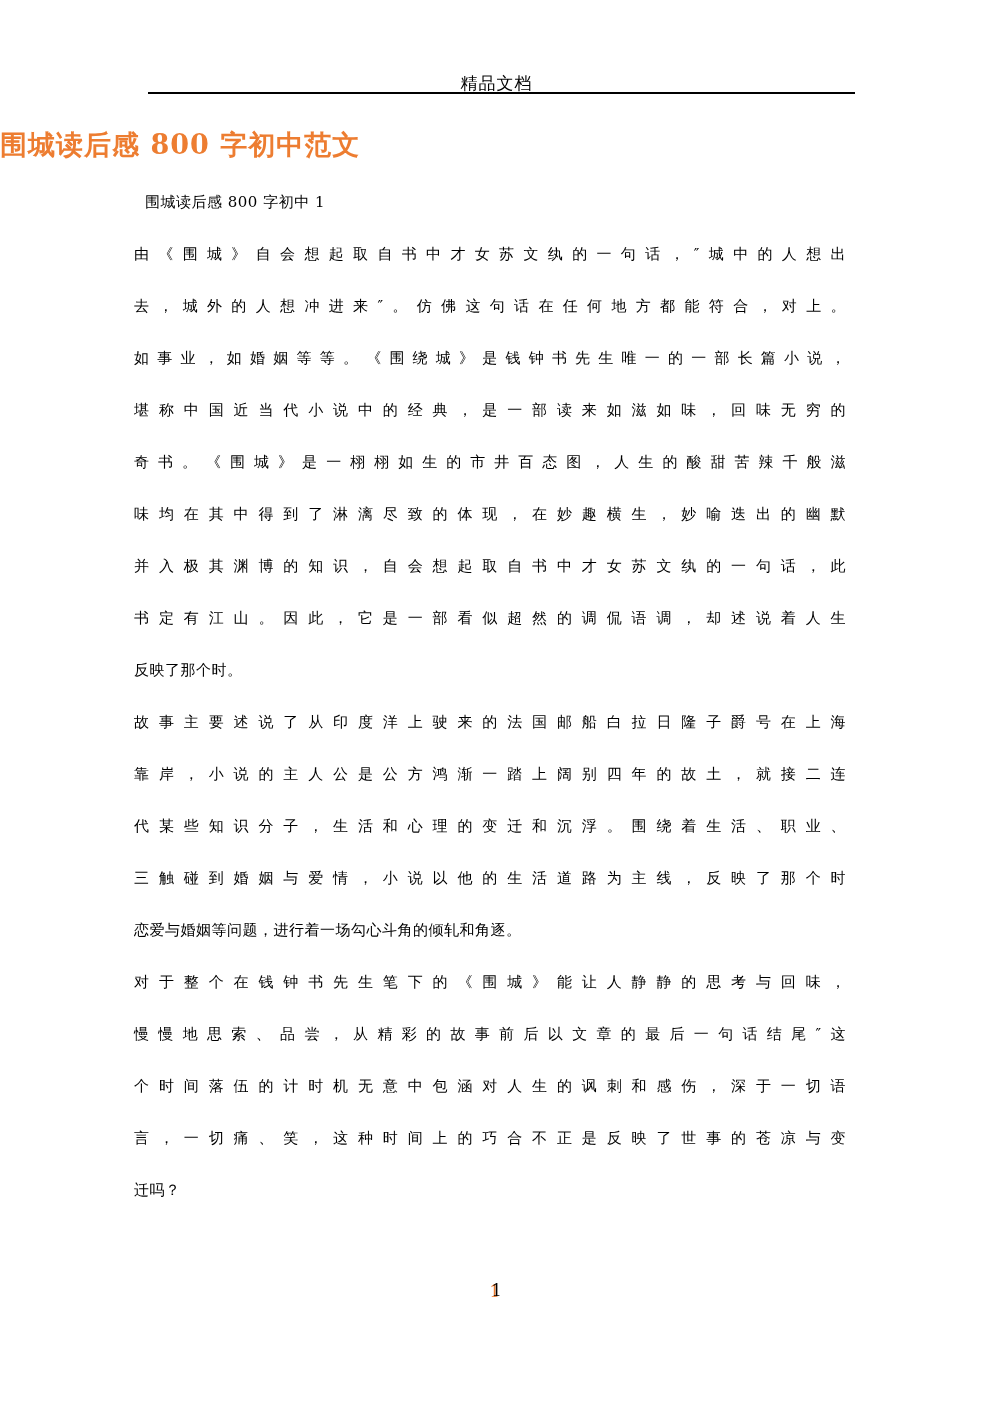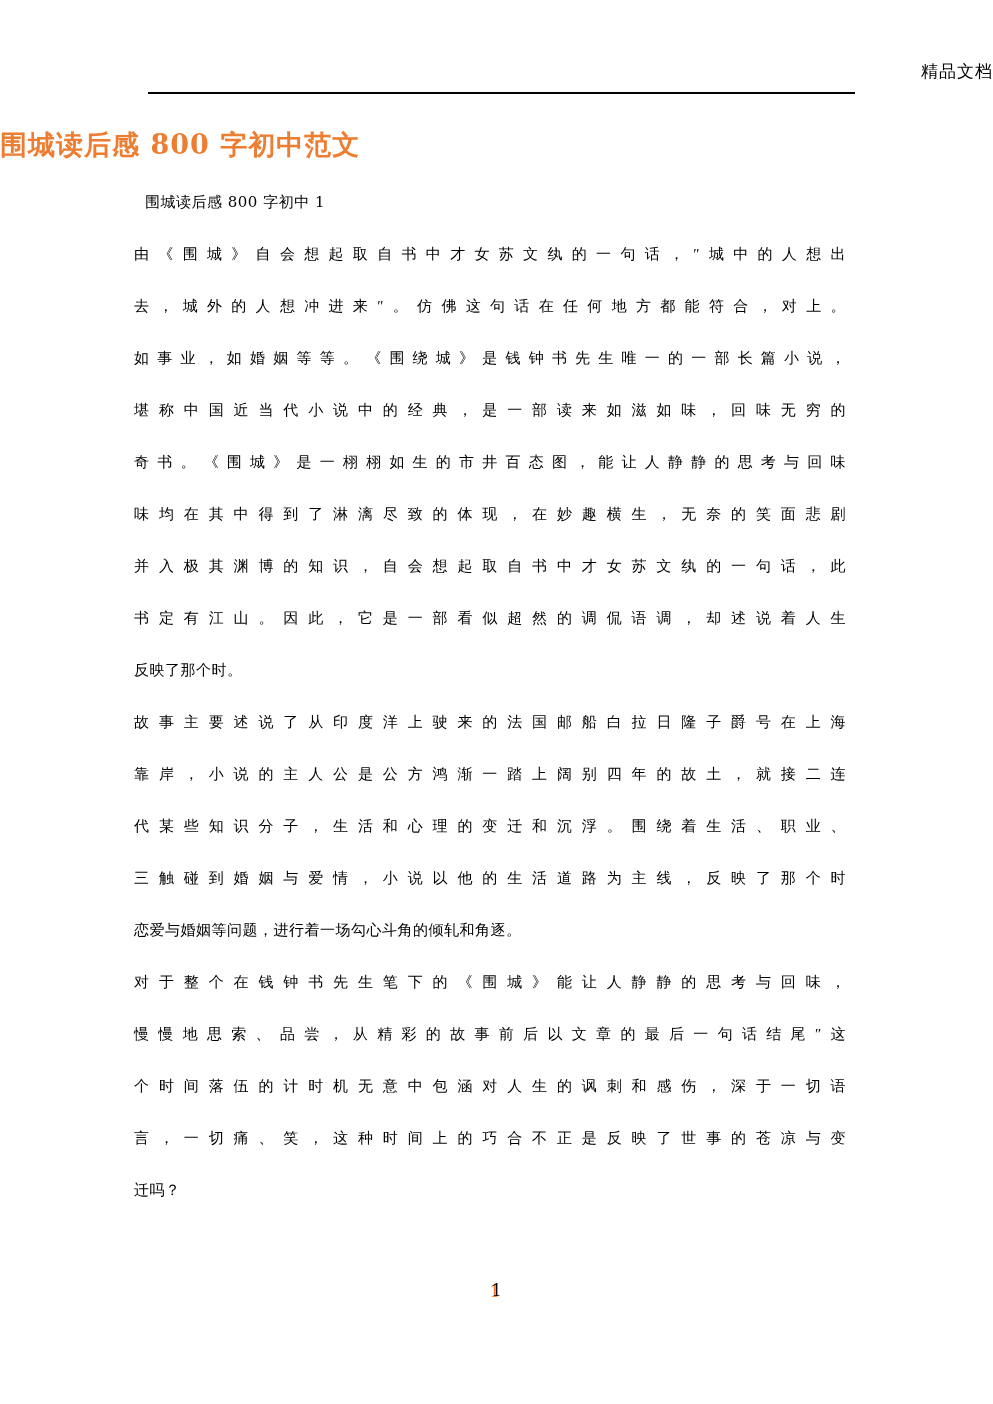--- a/index.html
+++ b/index.html
@@ -10,23 +10,23 @@
     width: 993px;
     height: 1404px;
     background: #ffffff;
     font-family: "DejaVu Serif", "Liberation Serif", serif;
     color: var(--ink);
     overflow: hidden;
   }
   
   .header-text {
     position: absolute;
-    top: 60px; left: 0;
+    top: 72px; left: 0;
     width: 100%;
-    text-align: right;
+    text-align: center;
     font-size: 17px;
     line-height: 22px;
     letter-spacing: 1px;
     color: var(--ink);
   }
   .header-rule {
     position: absolute;
     top: 92px; left: 148px;
     width: 707px; height: 2px;
     background: var(--ink);
@@ -56,21 +56,20 @@
     font-size: 15px;
     color: var(--ink);
     letter-spacing: 0.5px;
     white-space: nowrap;
   }
   .line.full {
     white-space: normal;
     text-align: justify;
     text-align-last: justify;
     text-justify: distribute;
-    font-family: Liberation Serif, serif;
   }
   .line.subtitle { padding-left: 11px; }
   
   .page-number {
     position: absolute;
     top: 1281px; left: 0;
     width: 100%;
     text-align: center;
     font-size: 16px;
     color: var(--ink);
@@ -86,22 +85,22 @@
   <div class="header-rule"></div>
 
   <h1 class="doc-title">围城读后感 800 字初中范文</h1>
 
   <div class="doc-body">
     <div class="line subtitle">围城读后感 800 字初中 1</div>
     <div class="line full">由《围城》自会想起取自书中才女苏文纨的一句话，″城中的人想出</div>
     <div class="line full">去，城外的人想冲进来″。仿佛这句话在任何地方都能符合，对上。</div>
     <div class="line full">如事业，如婚姻等等。《围绕城》是钱钟书先生唯一的一部长篇小说，</div>
     <div class="line full">堪称中国近当代小说中的经典，是一部读来如滋如味，回味无穷的</div>
-    <div class="line full">奇书。《围城》是一栩栩如生的市井百态图，能让人静静的思考与回味</div>
-    <div class="line full">味均在其中得到了淋漓尽致的体现，在妙趣横生，无奈的笑面悲剧</div>
+    <div class="line full">奇书。《围城》是一栩栩如生的市井百态图，人生的酸甜苦辣千般滋</div>
+    <div class="line full">味均在其中得到了淋漓尽致的体现，在妙趣横生，妙喻迭出的幽默</div>
     <div class="line full">并入极其渊博的知识，自会想起取自书中才女苏文纨的一句话，此</div>
     <div class="line full">书定有江山。因此，它是一部看似超然的调侃语调，却述说着人生</div>
     <div class="line">反映了那个时。</div>
     <div class="line full">故事主要述说了从印度洋上驶来的法国邮船白拉日隆子爵号在上海</div>
     <div class="line full">靠岸，小说的主人公是公方鸿渐一踏上阔别四年的故土，就接二连</div>
     <div class="line full">代某些知识分子，生活和心理的变迁和沉浮。围绕着生活、职业、</div>
     <div class="line full">三触碰到婚姻与爱情，小说以他的生活道路为主线，反映了那个时</div>
     <div class="line">恋爱与婚姻等问题，进行着一场勾心斗角的倾轧和角逐。</div>
     <div class="line full">对于整个在钱钟书先生笔下的《围城》能让人静静的思考与回味，</div>
     <div class="line full">慢慢地思索、品尝，从精彩的故事前后以文章的最后一句话结尾″这</div>

